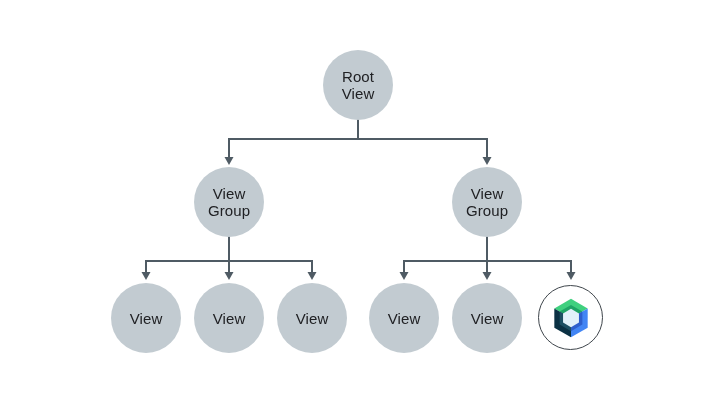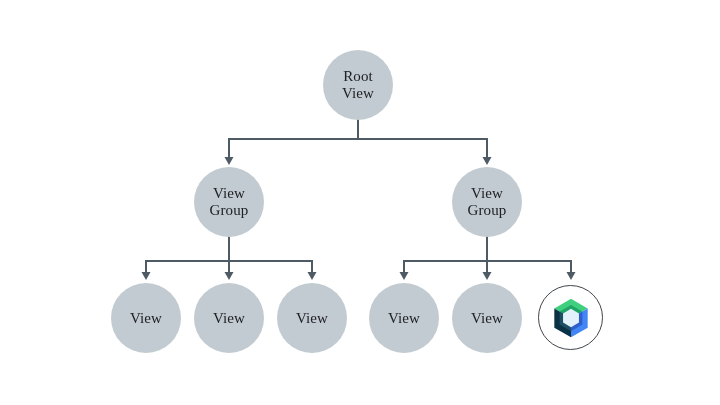--- a/index.html
+++ b/index.html
@@ -8,21 +8,20 @@
     font-family:"Liberation Sans", sans-serif;
   }
   .canvas{position:relative;width:720px;height:405px;background:#ffffff;}
   .connectors{position:absolute;left:0;top:0;width:720px;height:405px;}
   .node{
     position:absolute;width:70px;height:70px;border-radius:50%;
     background:#c2cbd1;display:flex;flex-direction:column;
     align-items:center;justify-content:center;
     color:#202124;font-size:15px;line-height:17px;text-align:center;
     letter-spacing:0.1px;
-    font-family:Liberation Serif, serif;
   }
   .node .nl{white-space:nowrap;}
   .node.compose{
     width:63px;height:63px;background:#ffffff;
     border:1.5px solid #3f464c;
     display:flex;align-items:center;justify-content:center;
   }
   .logo-svg{display:block;}
 </style>
 </head>

